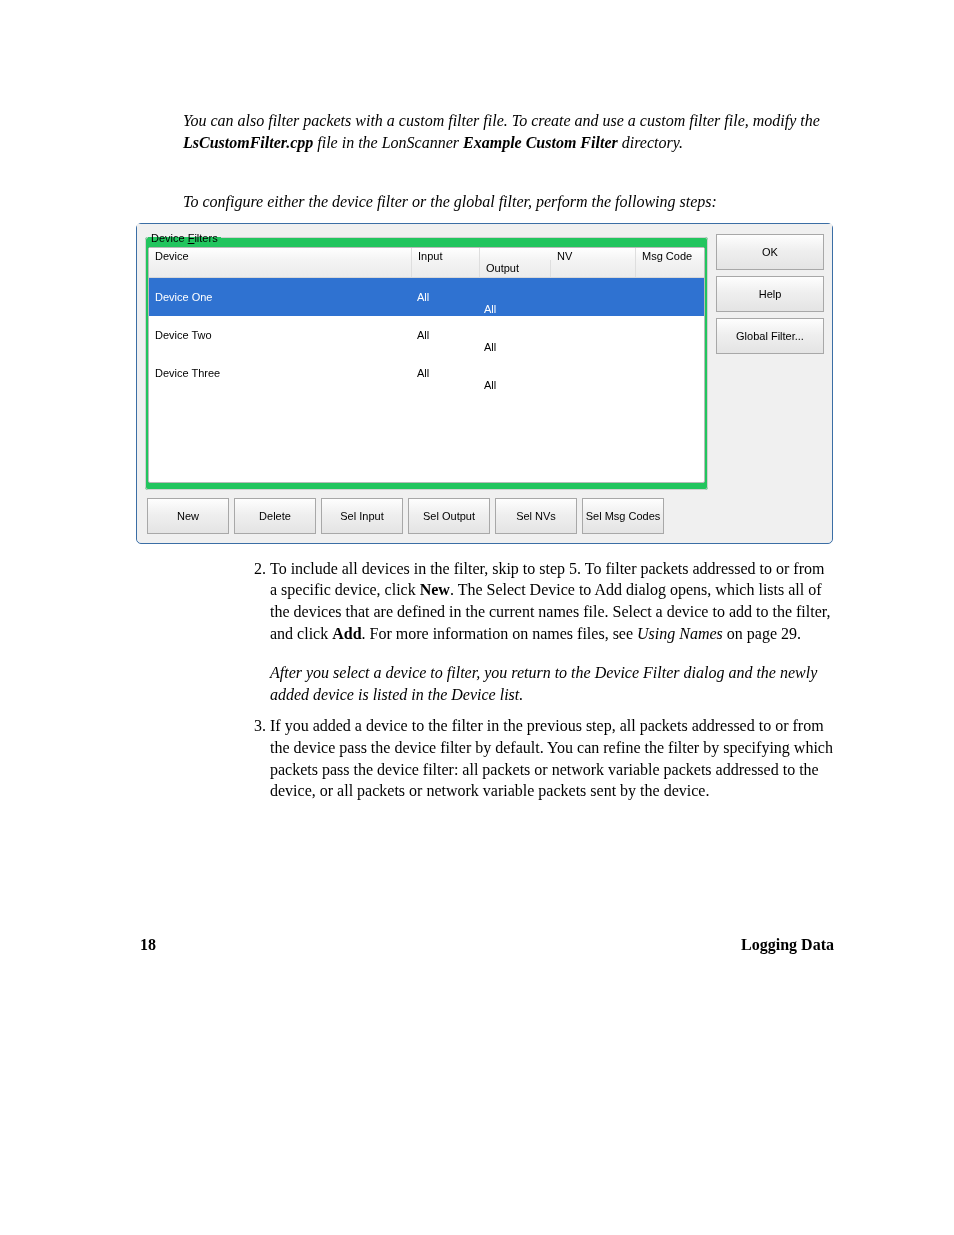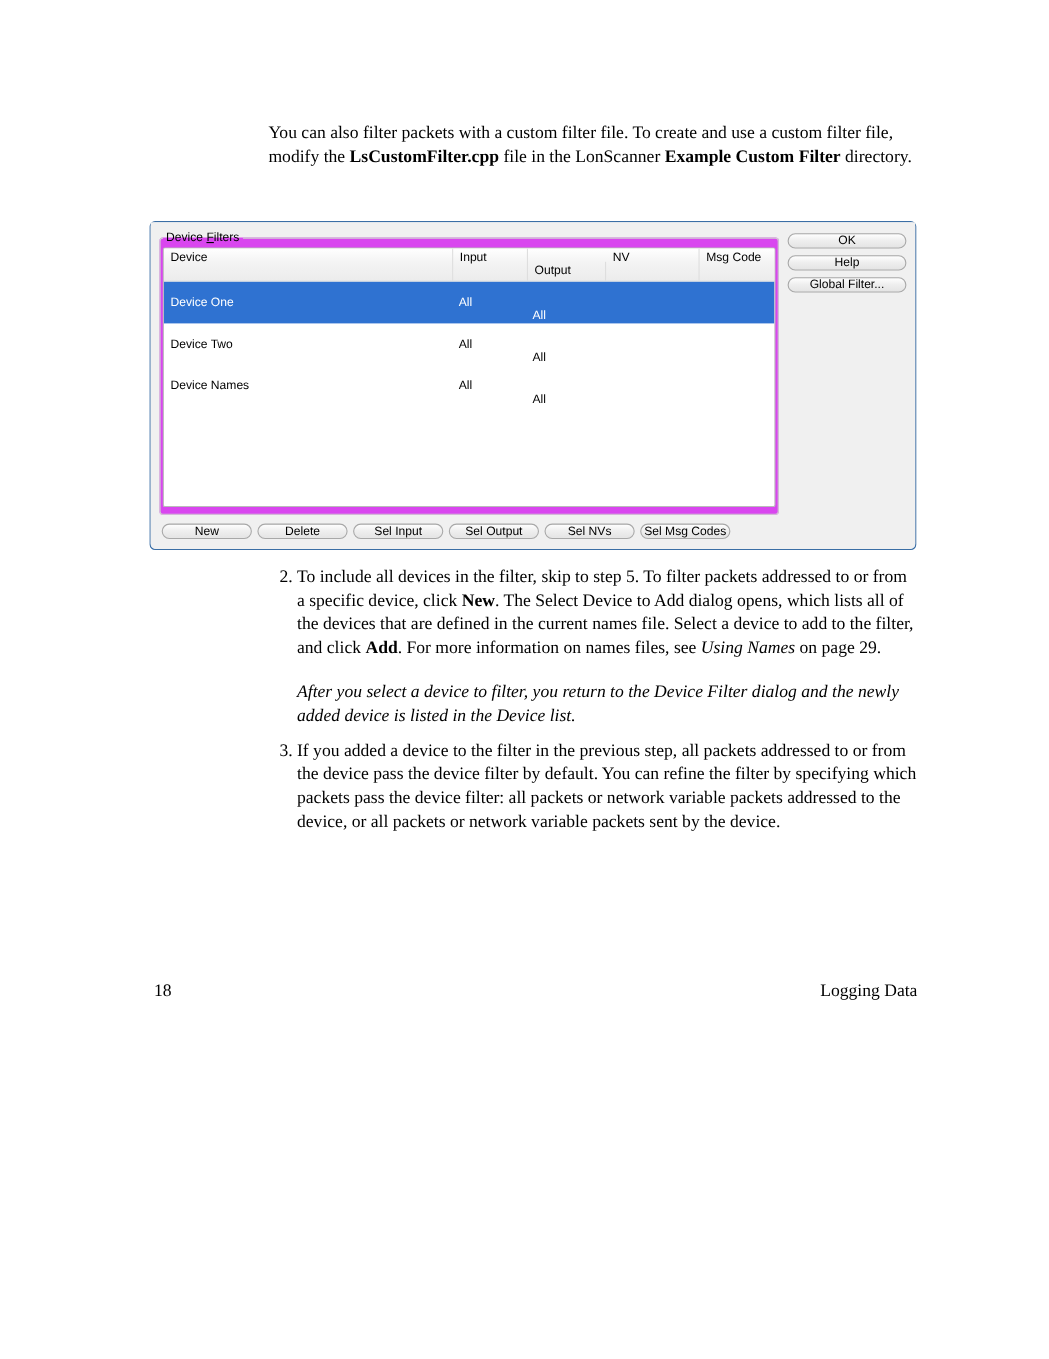--- a/index.html
+++ b/index.html
@@ -9,22 +9,23 @@
     font-family: "Times New Roman", serif;
     font-size: 16px;
     color: #000;
     width: 954px;
   }
   .page {
     padding: 110px 120px 60px 140px;
     box-sizing: border-box;
   }
   .body-text {
-    margin-left: 104px;
+    margin-left: 43px;
     line-height: 1.35;
+    font-style: italic;
   }
   .body-text p { margin: 0 0 10px 0; }
   .bold { font-weight: bold; }
   ol.steps { margin: 4px 0 0 90px; padding-left: 40px; }
   ol.steps > li { margin-bottom: 10px; line-height: 1.35; }
   ol.steps > li p { margin: 12px 0 0 0; font-style: italic; }
   ol.steps .para-gap { margin-top: 18px; }
   .page-gap { height: 28px; }
 
   .dialog-wrap {
@@ -87,21 +88,21 @@
     border-bottom-left-radius: 5px;
     border-bottom-right-radius: 5px;
   }
   .left-pane { flex: 1; }
 
   fieldset.devfilters {
     border: 1px solid #d0d0d0;
     border-radius: 3px;
     margin: 0 0 8px 0;
     padding: 3px 2px 6px 2px;
-    background: #d946ef;
+    background: #22c55e;
   }
   fieldset.devfilters legend {
     font-size: 11px;
     padding: 0 3px;
     color: #000;
   }
   legend .ul { text-decoration: underline; }
 
   .listview {
     border: 1px solid #bababa;
@@ -140,58 +141,62 @@
     display: flex;
     flex-direction: column;
     gap: 6px;
     padding-top: 2px;
   }
 
   .winbtn {
     display: inline-flex;
     align-items: center;
     justify-content: center;
-    height: 14px;
+    height: 36px;
     box-sizing: border-box;
     font: 11px Tahoma, "Segoe UI", Arial, sans-serif;
     color: #000;
     background: linear-gradient(#fefefe, #efefef 45%, #e4e4e4);
     border: 1px solid #a8a8a8;
-    border-radius: 10px;
+    border-radius: 0;
     padding: 0 6px;
     cursor: default;
     white-space: nowrap;
   }
   .right-pane .winbtn { width: 100%; }
 
   .figcap {
     text-align: center;
     margin: 6px 0 16px 0;
   }
   .footer {
     margin-top: 36px;
     display: flex;
     justify-content: space-between;
     padding: 28px 120px 0 140px;
+    font-weight: bold;
   }
   .italic { font-style: italic; }
 </style>
 </head>
 <body>
 
 <div class="page">
 
   <div class="body-text">
     <p>
       <span>You can also filter packets with a custom filter file.  To create and use a custom filter file, modify the </span><span class="bold">LsCustomFilter.cpp</span><span> file in the LonScanner </span><span class="bold">Example Custom Filter</span><span> directory.</span>
     </p>
   </div>
 
   <div class="page-gap"></div>
 
+  <div class="body-text">
+    <p>To configure either the device filter or the global filter, perform the following steps:</p>
+  </div>
 
 
   <div class="dialog-wrap">
     <div class="dialog">
       <div class="dialog-body">
         <div class="left-pane">
           <fieldset class="devfilters">
             <legend><span>Device </span><span class="ul">F</span><span>ilters</span></legend>
             <div class="listview">
               <div class="lv-head">
@@ -210,21 +215,21 @@
                   <div class="col c-mc"></div>
                 </div>
                 <div class="lv-row">
                   <div class="col c-dev">Device Two</div>
                   <div class="col c-in">All</div>
                   <div class="col c-out">All</div>
                   <div class="col c-nv"></div>
                   <div class="col c-mc"></div>
                 </div>
                 <div class="lv-row">
-                  <div class="col c-dev">Device Names</div>
+                  <div class="col c-dev">Device Three</div>
                   <div class="col c-in">All</div>
                   <div class="col c-out">All</div>
                   <div class="col c-nv"></div>
                   <div class="col c-mc"></div>
                 </div>
               </div>
             </div>
           </fieldset>
           <div class="bottom-btns">
             <div class="winbtn">New</div>

